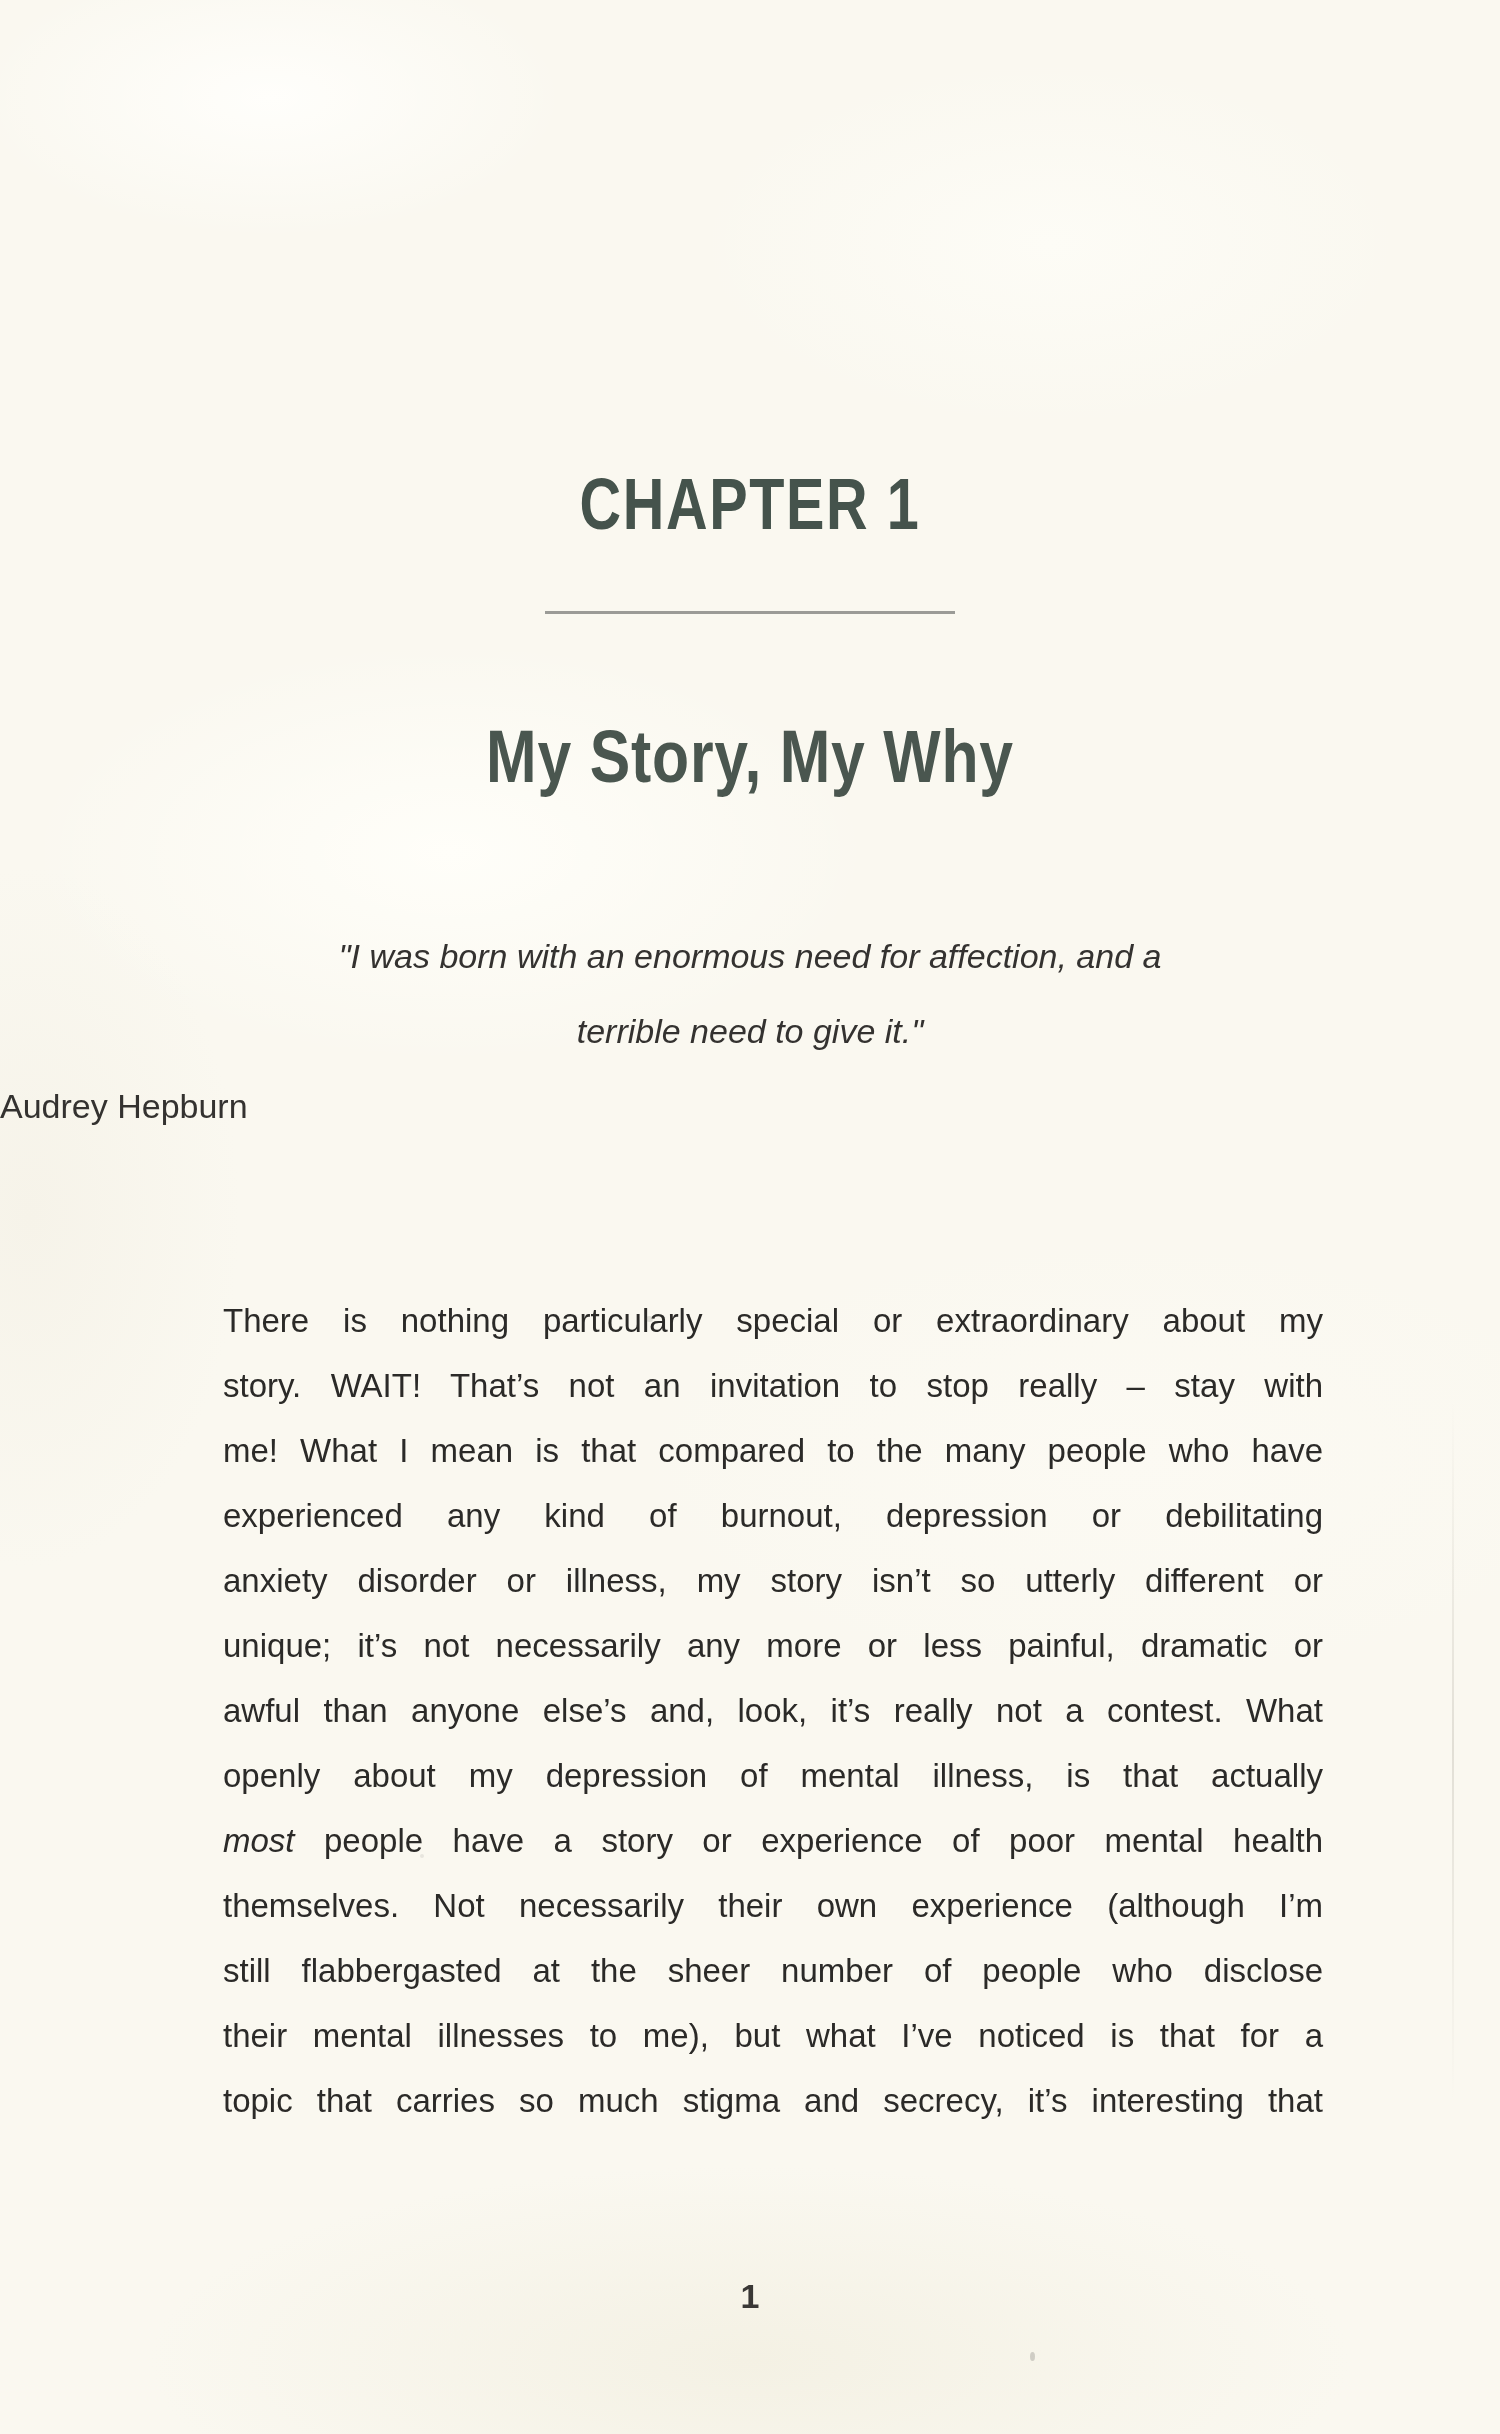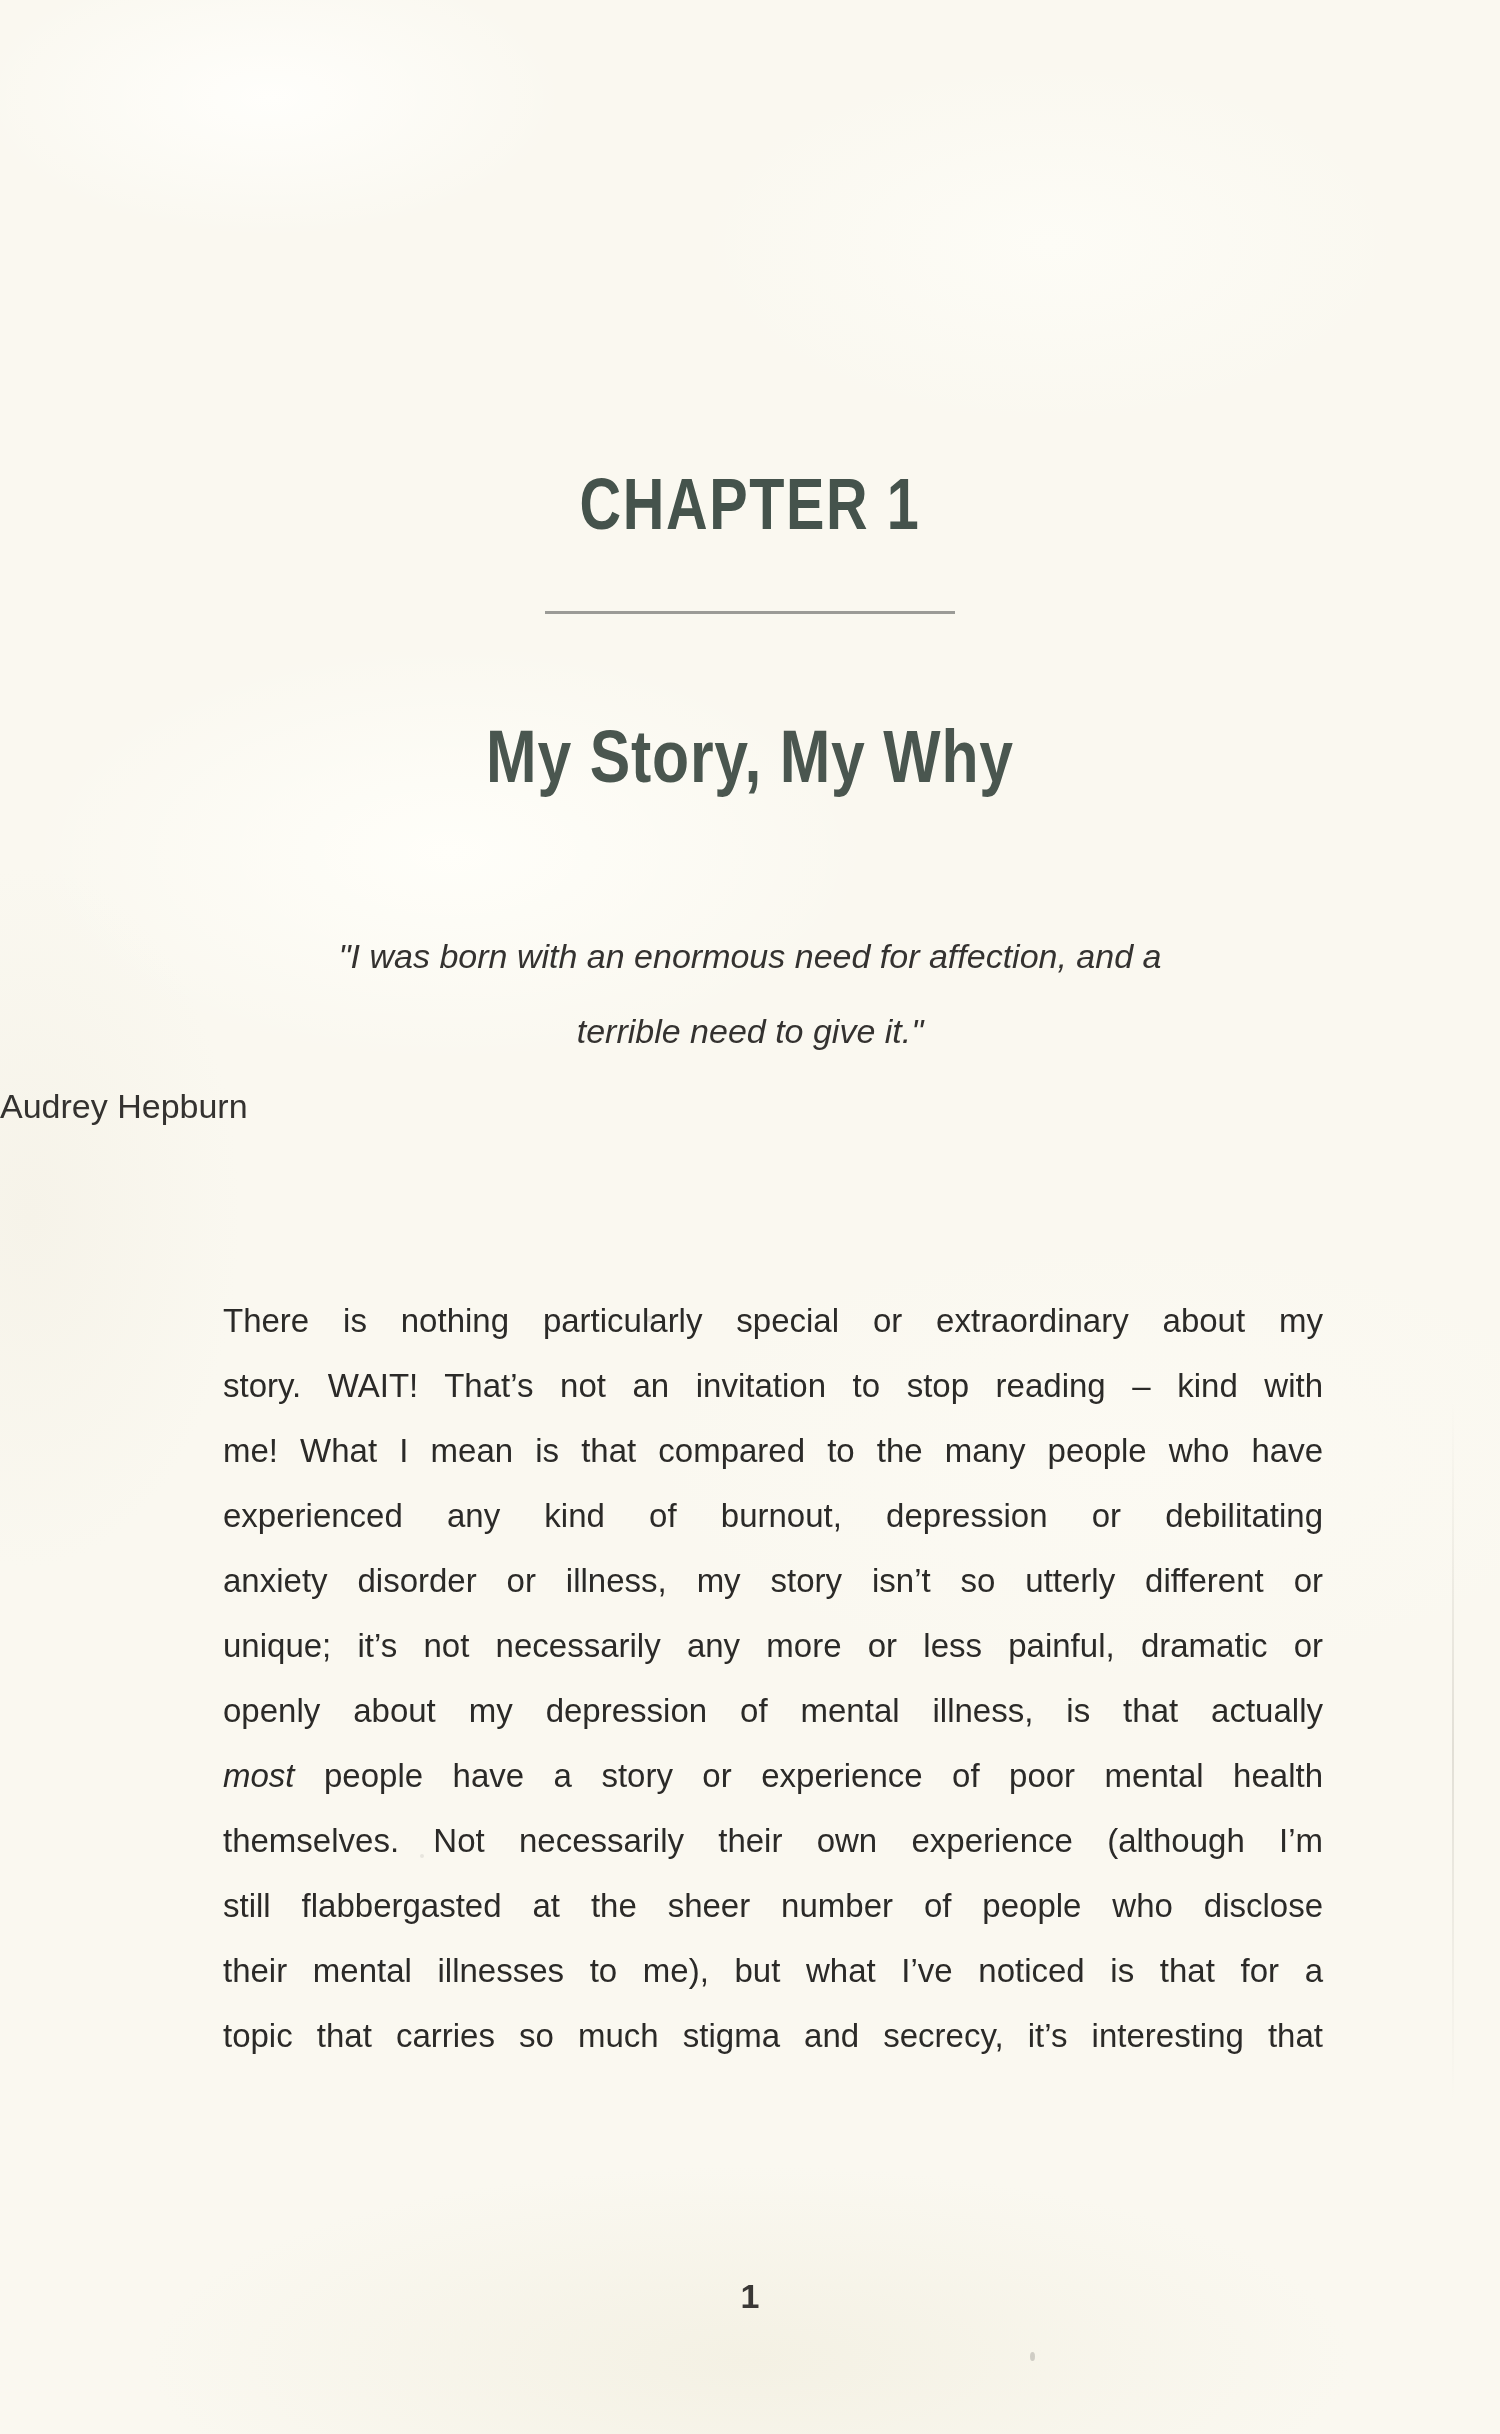--- a/index.html
+++ b/index.html
@@ -139,25 +139,26 @@
   <div class="quote">
     <div>"I was born with an enormous need for affection, and a</div>
     <div>terrible need to give it."</div>
   </div>
 
   <div class="attribution">Audrey Hepburn</div>
 
   <div class="content">
     <div class="bodytext">
       <div class="bline"><span>There is nothing particularly special or extraordinary about my</span></div>
-      <div class="bline"><span>story. WAIT! That’s not an invitation to stop reading – kind with</span></div>
+      <div class="bline"><span>story. WAIT! That’s not an invitation to stop really – stay with</span></div>
       <div class="bline"><span>me! What I mean is that compared to the many people who have</span></div>
       <div class="bline"><span>experienced any kind of burnout, depression or debilitating</span></div>
       <div class="bline"><span>anxiety disorder or illness, my story isn’t so utterly different or</span></div>
       <div class="bline"><span>unique; it’s not necessarily any more or less painful, dramatic or</span></div>
+      <div class="bline"><span>awful than anyone else’s and, look, it’s really not a contest. What</span></div>
       <div class="bline"><span>openly about my depression of mental illness, is that actually</span></div>
       <div class="bline"><span class="it">most</span><span> people have a story or experience of poor mental health</span></div>
       <div class="bline"><span>themselves. Not necessarily their own experience (although I’m</span></div>
       <div class="bline"><span>still flabbergasted at the sheer number of people who disclose</span></div>
       <div class="bline"><span>their mental illnesses to me), but what I’ve noticed is that for a</span></div>
       <div class="bline"><span>topic that carries so much stigma and secrecy, it’s interesting that</span></div>
     </div>
   </div>
 
   <div class="page-number">1</div>

